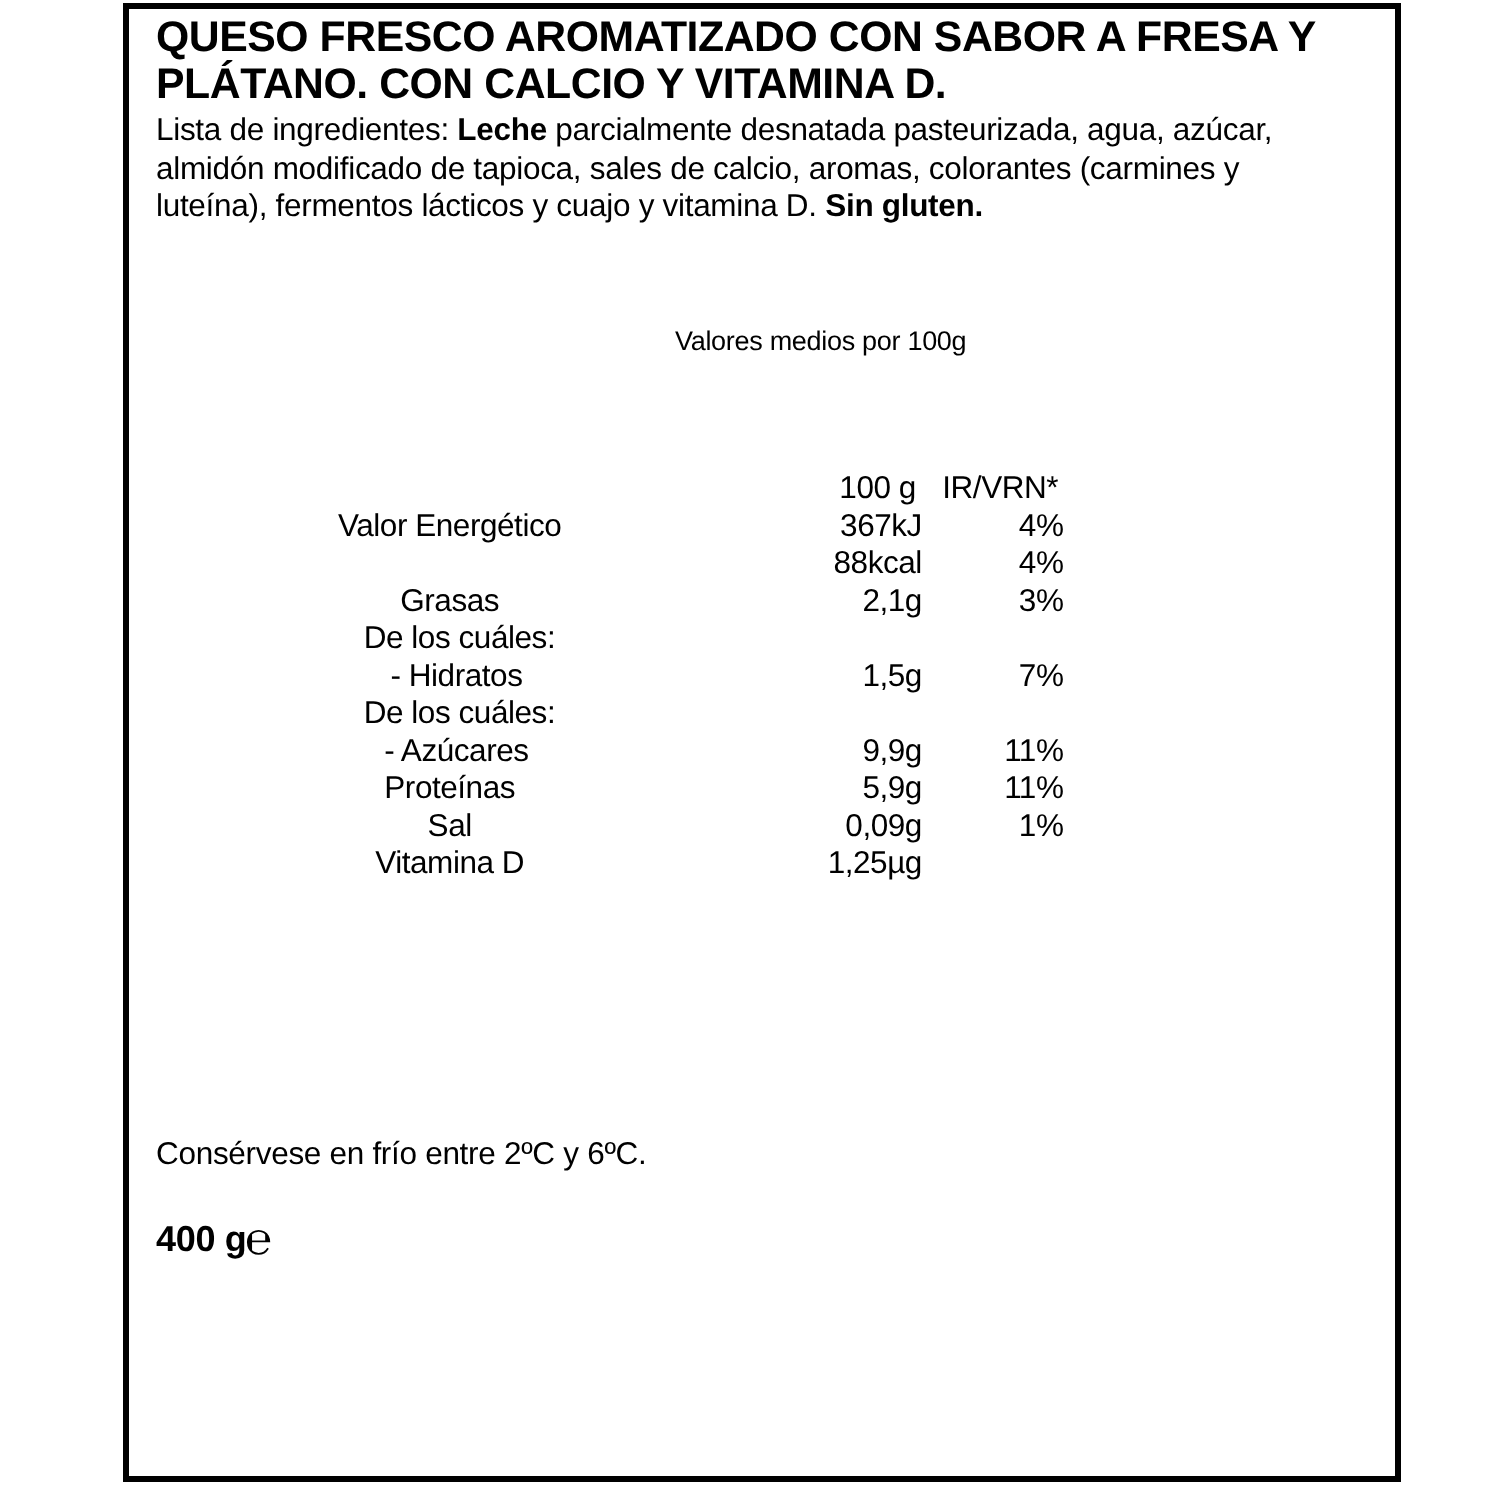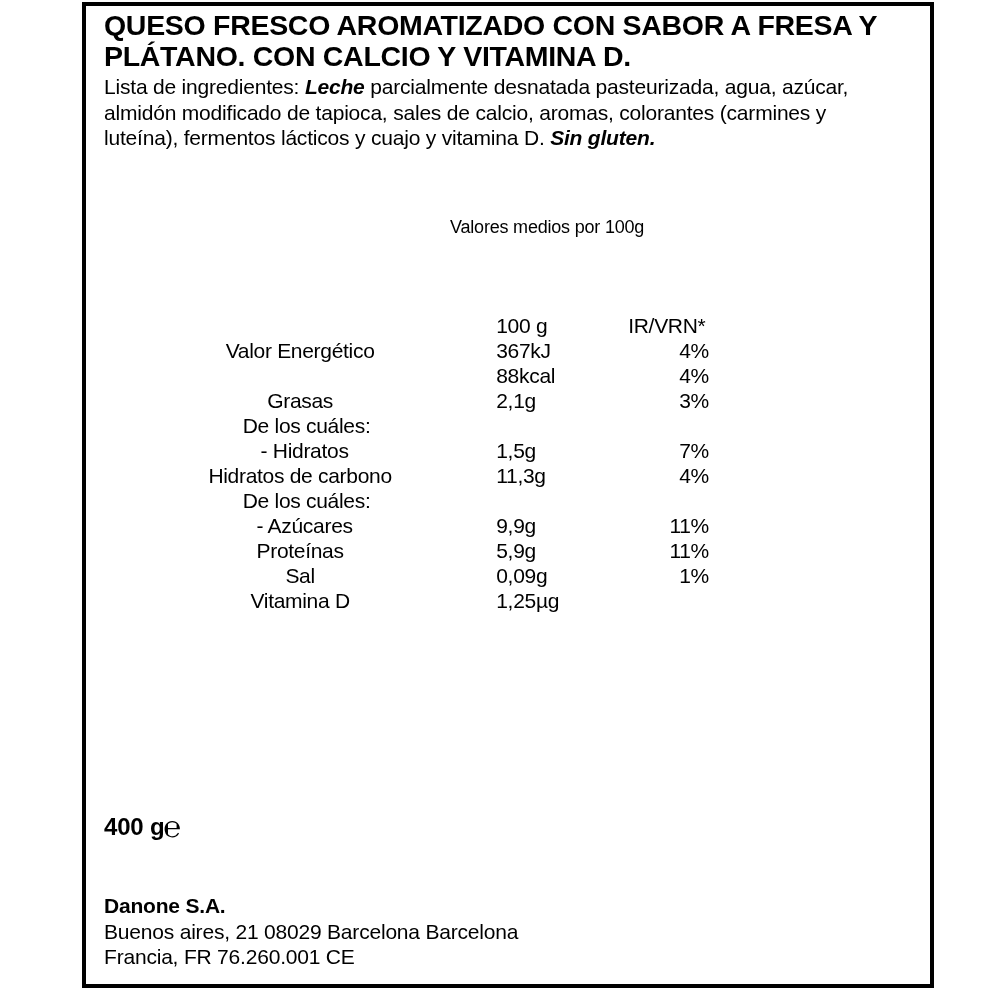--- a/index.html
+++ b/index.html
@@ -52,21 +52,21 @@
   
   #ingredients-block {
     position: absolute;
     left: 0px;
     top: 68px;
     width: 775px;
     font-size: 21px;
     line-height: 25.5px;
     letter-spacing: -0.2px;
   }
-  #ingredients-block .bold { font-weight: bold; font-style: italic; }
+  #ingredients-block .bold { font-weight: bold; }
 
   
   #values-caption {
     position: absolute;
     left: 346px;
     top: 211px;
     font-size: 18px;
     letter-spacing: -0.2px;
     white-space: nowrap;
   }
@@ -84,21 +84,21 @@
     font-size: 21px;
     letter-spacing: -0.3px;
   }
   #nutrition-table td {
     padding: 0;
     height: 25px;
     vertical-align: baseline;
     white-space: nowrap;
   }
   .col-name   { width: 400px; text-align: center; }
-  .col-amount { width: 120px; text-align: left; padding-right: 6px !important; }
+  .col-amount { width: 120px; text-align: right; padding-right: 6px !important; }
   .col-pct    { width: 85px;  text-align: right; }
 
   .hdr .col-amount { padding-right: 10px !important; }
   .hdr .col-pct    { text-align: center; padding-left: 4px !important; margin-top: 30px; }
 
   .indent-1 { padding-left: 13px !important; }
   .indent-2 { padding-left: 9px !important; }
 
   
   #storage-line {
@@ -184,25 +184,20 @@
               <td class="col-name indent-1">De los cuáles:</td>
               <td class="col-amount"></td>
               <td class="col-pct"></td>
             </tr>
             <tr>
               <td class="col-name indent-2">- Hidratos</td>
               <td class="col-amount">1,5g</td>
               <td class="col-pct">7%</td>
             </tr>
             <tr>
-              <td class="col-name">Hidratos de carbono</td>
-              <td class="col-amount">11,3g</td>
-              <td class="col-pct">4%</td>
-            </tr>
-            <tr>
               <td class="col-name indent-1">De los cuáles:</td>
               <td class="col-amount"></td>
               <td class="col-pct"></td>
             </tr>
             <tr>
               <td class="col-name indent-2">- Azúcares</td>
               <td class="col-amount">9,9g</td>
               <td class="col-pct">11%</td>
             </tr>
             <tr>
@@ -217,25 +212,21 @@
             </tr>
             <tr>
               <td class="col-name">Vitamina  D</td>
               <td class="col-amount">1,25µg</td>
               <td class="col-pct"></td>
             </tr>
           </tbody>
       </table>
     </div>
 
+    <div id="storage-line">Consérvese en frío entre 2ºC y 6ºC.</div>
 
     <div id="net-weight">
       <span>400 g</span><span class="estimate-mark">℮</span>
     </div>
 
-    <div id="manufacturer-block">
-      <div id="manufacturer-name">Danone S.A.</div>
-      <div>Buenos aires, 21 08029 Barcelona  Barcelona</div>
-      <div>Francia,  FR 76.260.001 CE</div>
-    </div>
 
   </div>
 </div>
 
 </body></html>

